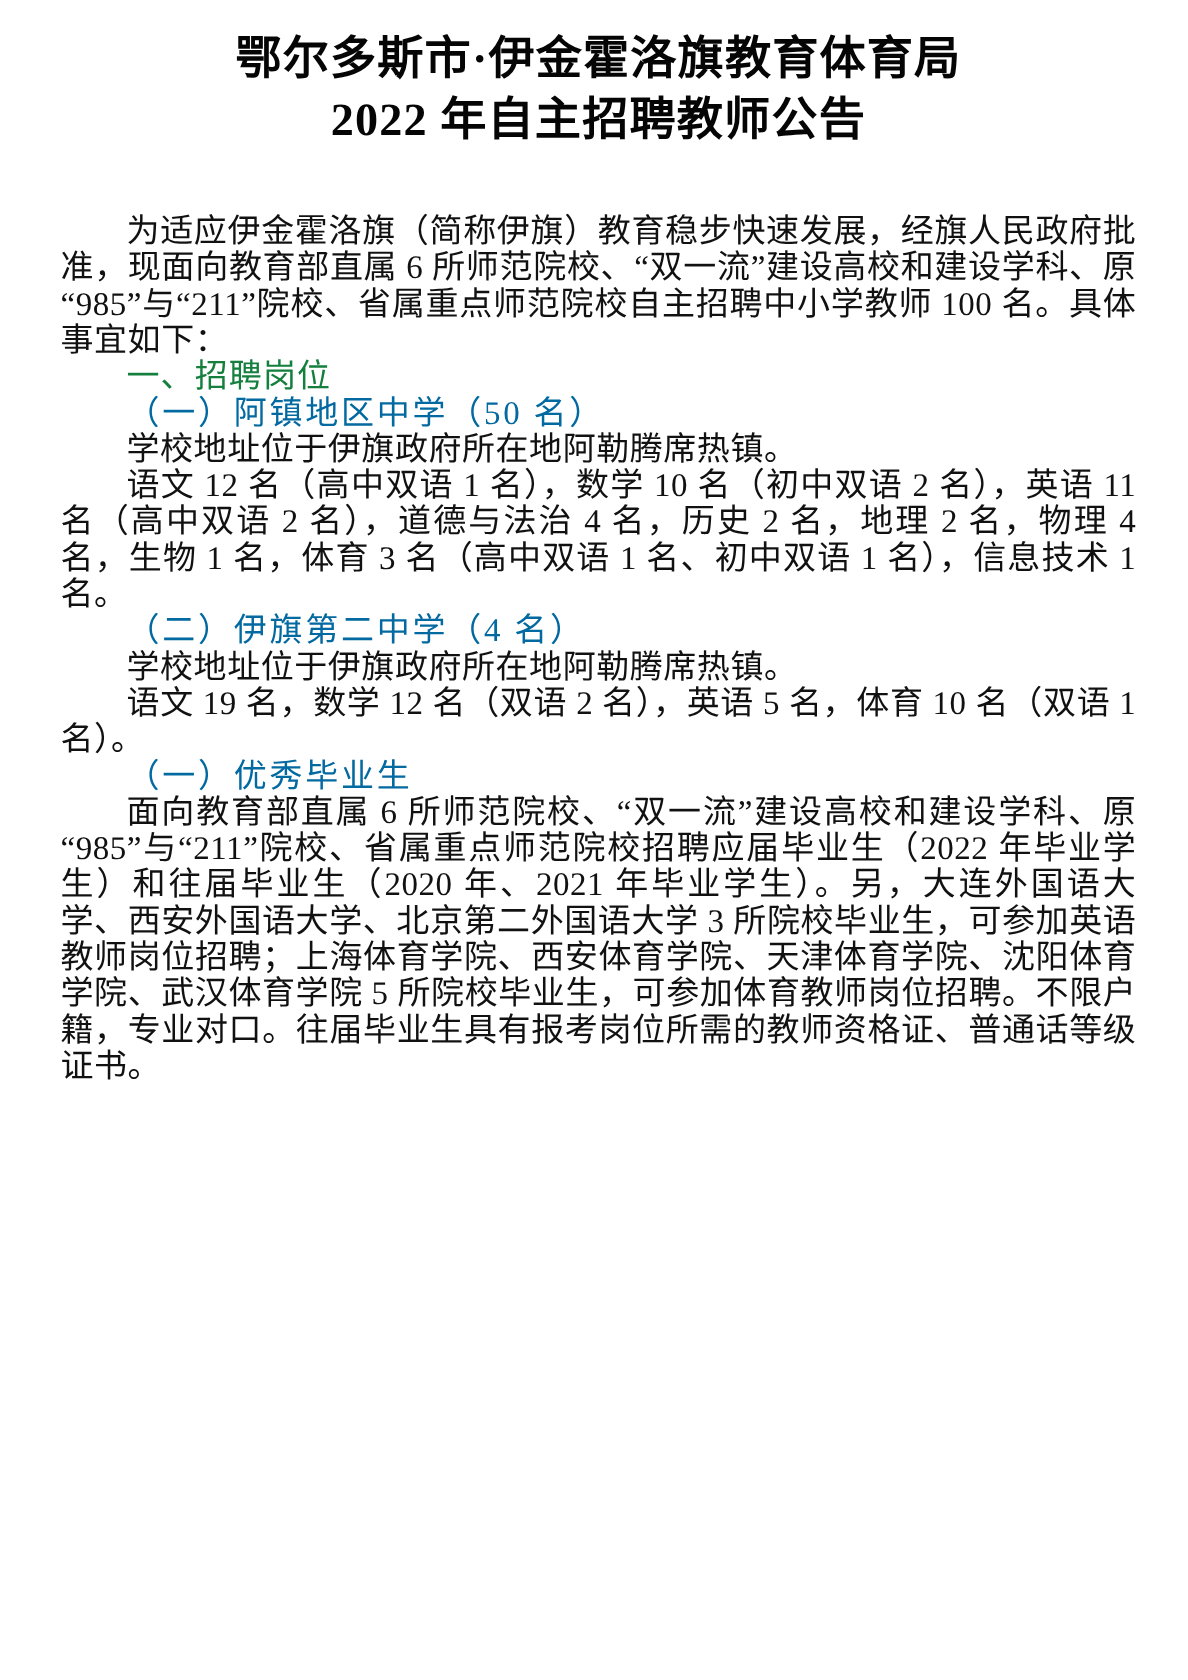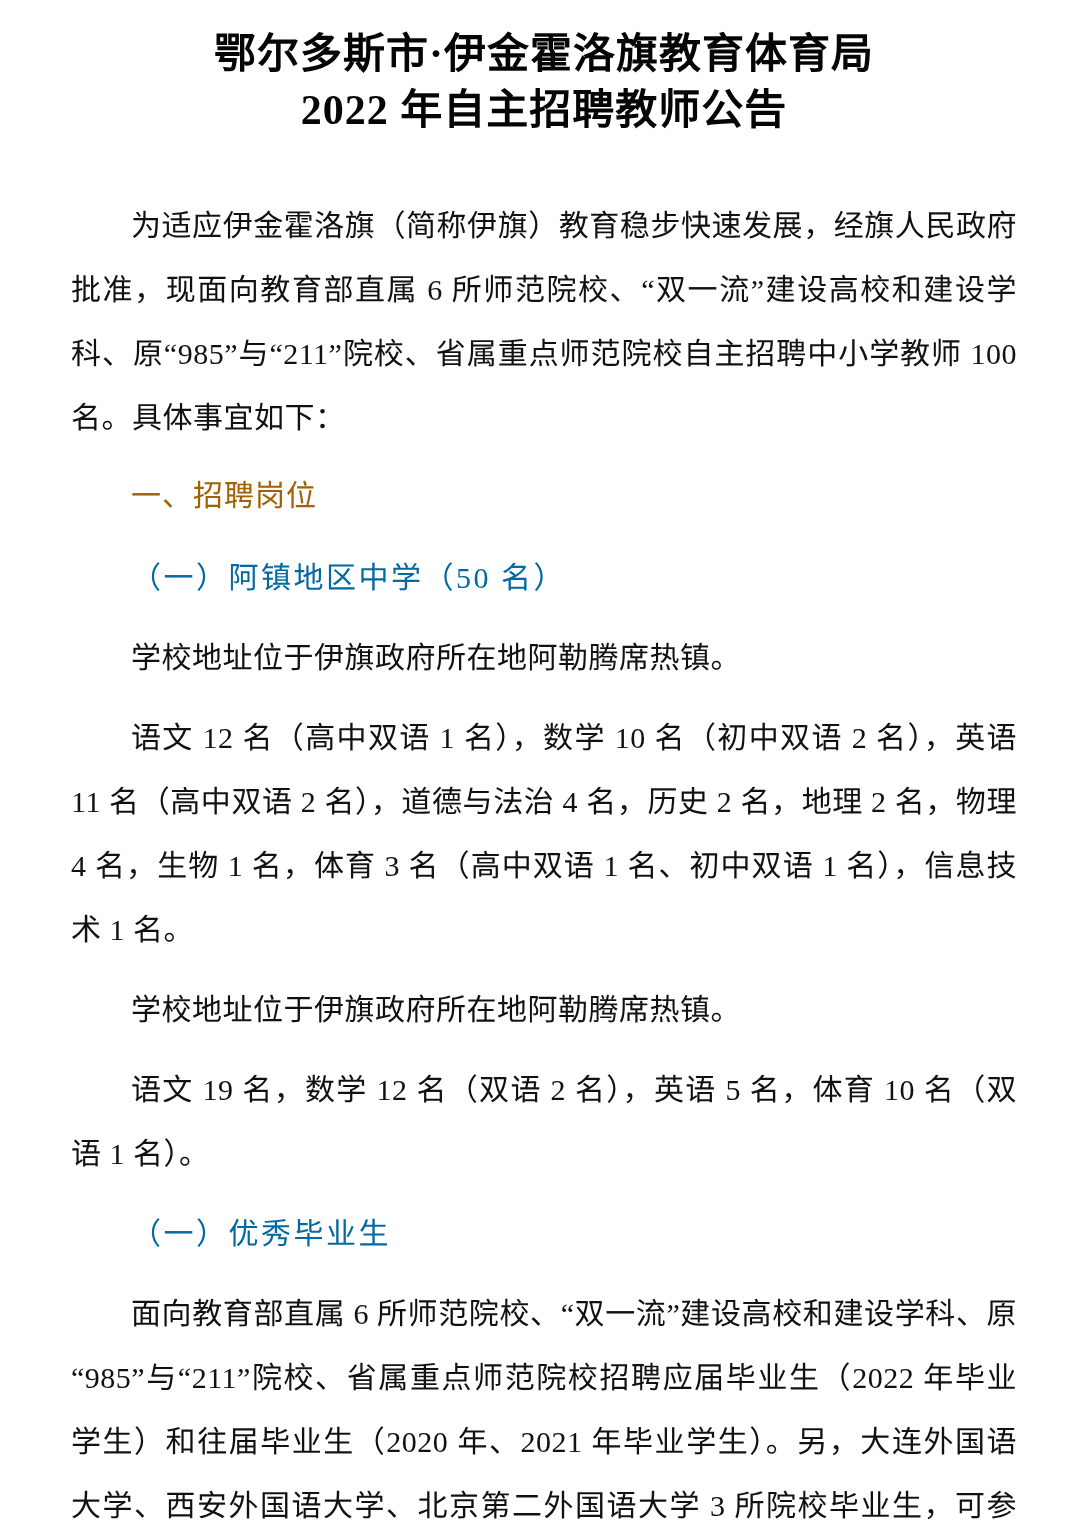--- a/index.html
+++ b/index.html
@@ -35,36 +35,36 @@
   
   .doc-body {
     margin-top: 56px;
     font-size: 30px;
     line-height: 50.6px;
     text-align: justify;
     letter-spacing: 0.5px;
     color: #111111;
   }
   .doc-body p, .doc-body h2, .doc-body h3 {
-    margin: 16px;
+    margin: 0;
     padding: 0;
     font-weight: normal;
     font-size: 30px;
-    line-height: 64px;
+    line-height: 33px;
   }
   .para {
     text-indent: 2em;
     font-family: "Liberation Serif", "DejaVu Serif", serif;
   }
   .heading-1 {
     text-indent: 2em;
-    font-family: Liberation Mono, monospace;
+    font-family: Liberation Serif, serif;
     font-weight: bold;
     letter-spacing: 1px;
-    color: #a16207;
+    color: #15803d;
   }
   .heading-2 {
     text-indent: 2em;
     font-family: "Liberation Serif", "DejaVu Serif", serif;
     letter-spacing: 2.5px;
     color: #0369a1;
   }
 </style>
 </head>
 <body>
@@ -79,20 +79,21 @@
   <div class="doc-body">
 
     <p class="para">为适应伊金霍洛旗（简称伊旗）教育稳步快速发展，经旗人民政府批准，现面向教育部直属 6 所师范院校、“双一流”建设高校和建设学科、原“985”与“211”院校、省属重点师范院校自主招聘中小学教师 100 名。具体事宜如下：</p>
 
     <h2 class="heading-1">一、招聘岗位</h2>
 
     <h3 class="heading-2">（一）阿镇地区中学（50 名）</h3>
     <p class="para">学校地址位于伊旗政府所在地阿勒腾席热镇。</p>
     <p class="para">语文 12 名（高中双语 1 名），数学 10 名（初中双语 2 名），英语 11 名（高中双语 2 名），道德与法治 4 名，历史 2 名，地理 2 名，物理 4 名，生物 1 名，体育 3 名（高中双语 1 名、初中双语 1 名），信息技术 1 名。</p>
 
+    <h3 class="heading-2">（二）伊旗第二中学（4 名）</h3>
 
     <p class="para">学校地址位于伊旗政府所在地阿勒腾席热镇。</p>
     <p class="para">语文 19 名，数学 12 名（双语 2 名），英语 5 名，体育 10 名（双语 1 名）。</p>
 
 
     <h3 class="heading-2">（一）优秀毕业生</h3>
     <p class="para">面向教育部直属 6 所师范院校、“双一流”建设高校和建设学科、原“985”与“211”院校、省属重点师范院校招聘应届毕业生（2022 年毕业学生）和往届毕业生（2020 年、2021 年毕业学生）。另，大连外国语大学、西安外国语大学、北京第二外国语大学 3 所院校毕业生，可参加英语教师岗位招聘；上海体育学院、西安体育学院、天津体育学院、沈阳体育学院、武汉体育学院 5 所院校毕业生，可参加体育教师岗位招聘。不限户籍，专业对口。往届毕业生具有报考岗位所需的教师资格证、普通话等级证书。</p>
 
   </div>
 

